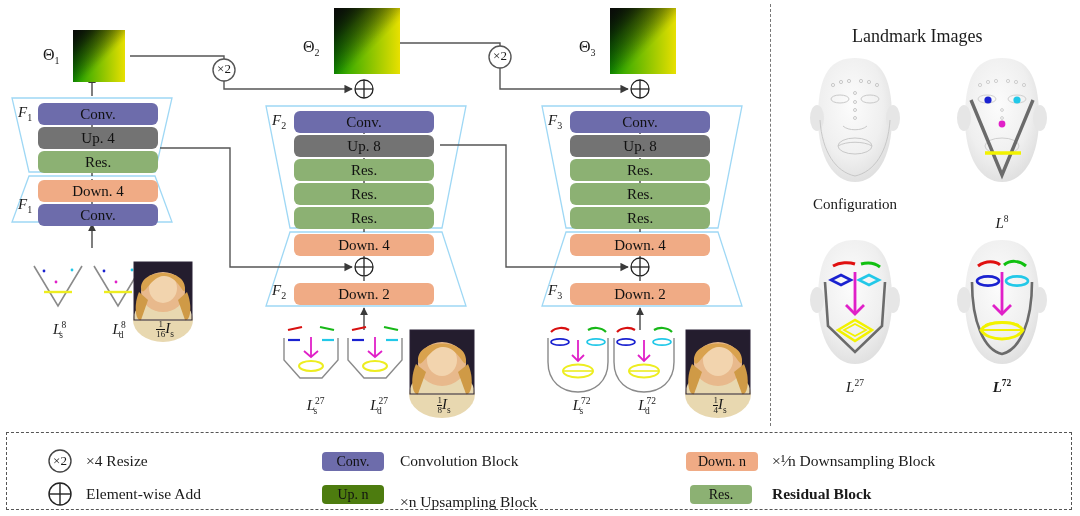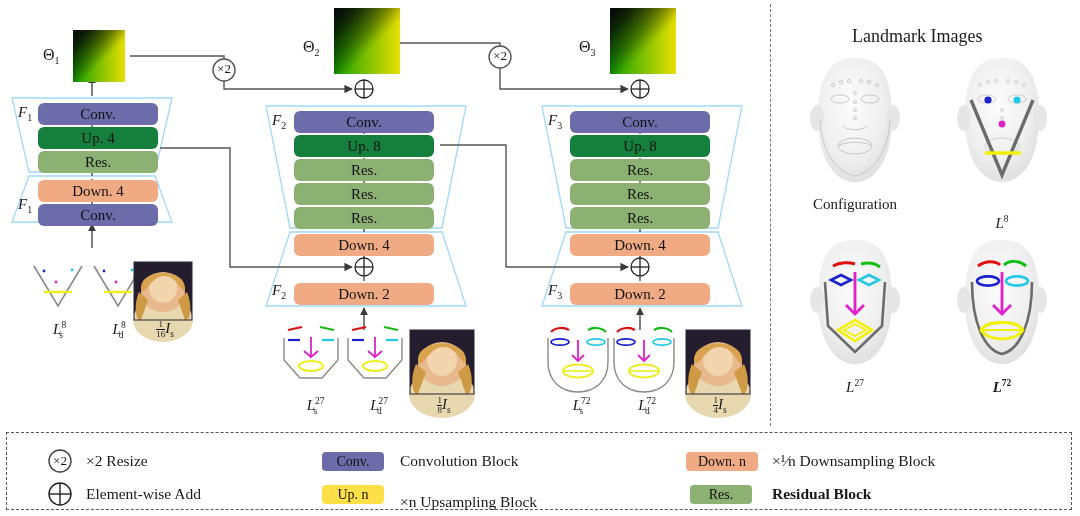--- a/index.html
+++ b/index.html
@@ -6,21 +6,21 @@
   body{width:1080px;height:516px;font-family:"Liberation Serif",serif;color:#1a1a1a;overflow:hidden;position:relative;}
   .fig{position:absolute;left:0;top:0;width:1080px;height:516px;}
   .abs{position:absolute;}
 
   
   .blk{
     position:absolute;border-radius:6px;display:flex;align-items:center;justify-content:center;
     font-family:"Liberation Serif",serif;font-size:15px;color:#111;z-index:6;white-space:nowrap;
   }
   .blk.conv{background:#6d6cab;}
-  .blk.up{background:#15803d;}
+  .blk.up{background:#737373;}
   .blk.res{background:#8cb173;}
   .blk.down{background:#f0ab85;}
 
   .ftag{position:absolute;font-style:italic;font-size:15px;z-index:7;}
   .ftag sub{font-size:10px;font-style:normal;}
 
   .theta{position:absolute;font-size:16px;z-index:7;}
   .theta sub{font-size:10px;}
 
   
@@ -46,21 +46,21 @@
   .panel-title{position:absolute;font-size:18px;z-index:7;}
   .imglabel{position:absolute;font-size:15px;z-index:7;white-space:nowrap;}
   .imglabel i{font-style:italic;}
   .imglabel sup{font-size:9.5px;}
 
   
   .legend-box{position:absolute;left:6px;top:432px;width:1066px;height:78px;border:1.6px dashed #555;box-sizing:border-box;}
   .leg-item{position:absolute;font-size:15.5px;white-space:nowrap;}
   .leg-chip{position:absolute;width:62px;height:19px;border-radius:4px;display:flex;align-items:center;justify-content:center;font-size:14px;color:#111;}
   .leg-chip.conv{background:#6d6cab;}
-  .leg-chip.up{background:#fde047;}
+  .leg-chip.up{background:#4d7c0f;}
   .leg-chip.res{background:#8cb173;}
   .leg-chip.down{background:#f0ab85;}
 
   .panel-divider{position:absolute;left:770px;top:4px;width:0;height:422px;border-left:1.6px dashed #777;}
 </style>
 </head>
 <body>
 
 <div class="fig">
 
@@ -444,21 +444,21 @@
   <svg width="1080" height="516" style="position:absolute;left:0;top:0;z-index:9;pointer-events:none">
     <circle cx="60" cy="461" r="11" fill="#fff" stroke="#444" stroke-width="1.4"></circle>
     <g>
       <circle cx="60" cy="494" r="11" fill="#fff" stroke="#222" stroke-width="1.4"></circle>
       <line x1="49" y1="494" x2="71" y2="494" stroke="#222" stroke-width="1.4"></line>
       <line x1="60" y1="483" x2="60" y2="505" stroke="#222" stroke-width="1.4"></line>
     </g>
   </svg>
 
   <div class="abs" style="left:49px;top:453px;width:22px;text-align:center;font-size:13px;z-index:10;">×2</div>
-  <div class="leg-item" style="left:86px;top:452px;">×2 Resize</div>
+  <div class="leg-item" style="left:86px;top:452px;">×4 Resize</div>
   <div class="leg-item" style="left:86px;top:485px;">Element-wise Add</div>
 
   <div class="leg-chip conv" style="left:322px;top:452px;">Conv.</div>
   <div class="leg-item" style="left:400px;top:452px;">Convolution Block</div>
 
   <div class="leg-chip up" style="left:322px;top:485px;">Up. n</div>
   <div class="leg-item" style="left:400px;top:485px;margin-top:8px;">×n Upsampling Block</div>
 
   <div class="leg-chip down" style="left:686px;top:452px;width:72px;">Down. n</div>
   <div class="leg-item" style="left:772px;top:452px;">×¹⁄n Downsampling Block</div>

